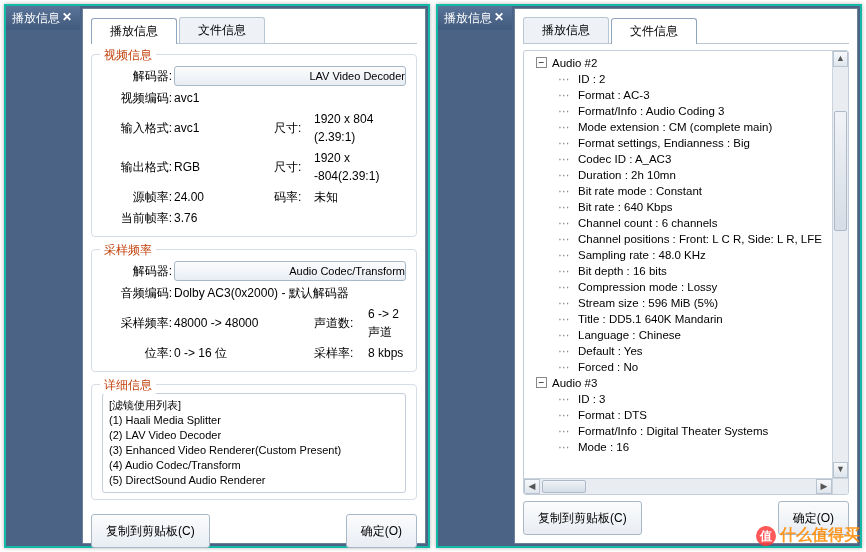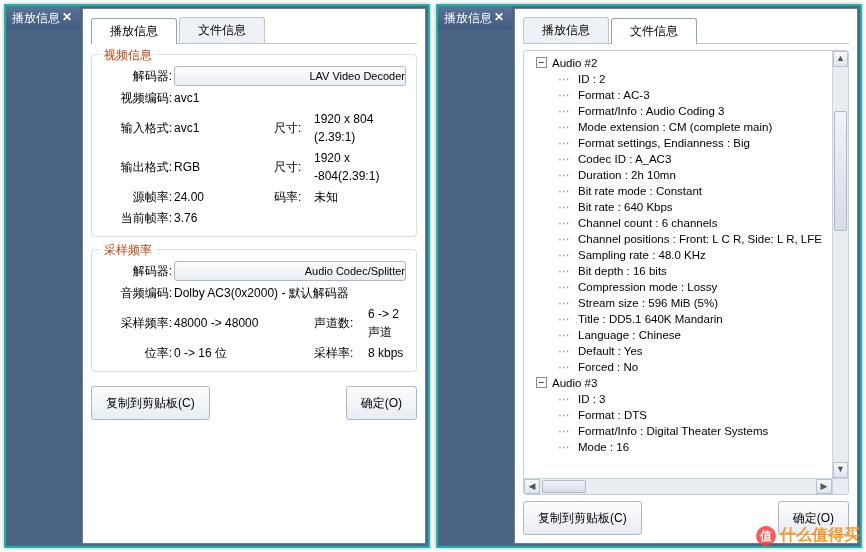--- a/index.html
+++ b/index.html
@@ -293,40 +293,49 @@
       <div class="row">
         <span class="label">当前帧率:</span>
         <span class="value">3.76</span>
       </div>
     </div>
 
     <div class="group">
       <span class="legend">采样频率</span>
       <div class="row">
         <span class="label">解码器:</span>
-        <span class="wide-btn">Audio Codec/Splitter</span>
+        <span class="wide-btn">Audio Codec/Transform</span>
       </div>
       <div class="row">
         <span class="label">音频编码:</span>
         <span class="value">Dolby AC3(0x2000) - 默认解码器</span>
       </div>
       <div class="row">
         <span class="label">采样频率:</span>
         <span class="value" style="flex:0 0 120px">48000 -&gt; 48000</span>
         <span class="label2" style="width:54px">声道数:</span>
         <span class="value">6 -&gt; 2 声道</span>
       </div>
       <div class="row">
         <span class="label">位率:</span>
         <span class="value" style="flex:0 0 120px">0 -&gt; 16 位</span>
         <span class="label2" style="width:54px">采样率:</span>
         <span class="value">8 kbps</span>
       </div>
     </div>
 
+    <div class="group" style="flex:1;display:flex;flex-direction:column">
+      <span class="legend">详细信息</span>
+      <div class="details-box" id="details-box">[滤镜使用列表]
+(1) Haali Media Splitter
+(2) LAV Video Decoder
+(3) Enhanced Video Renderer(Custom Present)
+(4) Audio Codec/Transform
+(5) DirectSound Audio Renderer</div>
+    </div>
 
     <div class="footer">
       <button class="btn">复制到剪贴板(C)</button>
       <div style="flex:1"></div>
       <button class="btn">确定(O)</button>
     </div>
   </div>
 </div>
 
 <div class="window">

